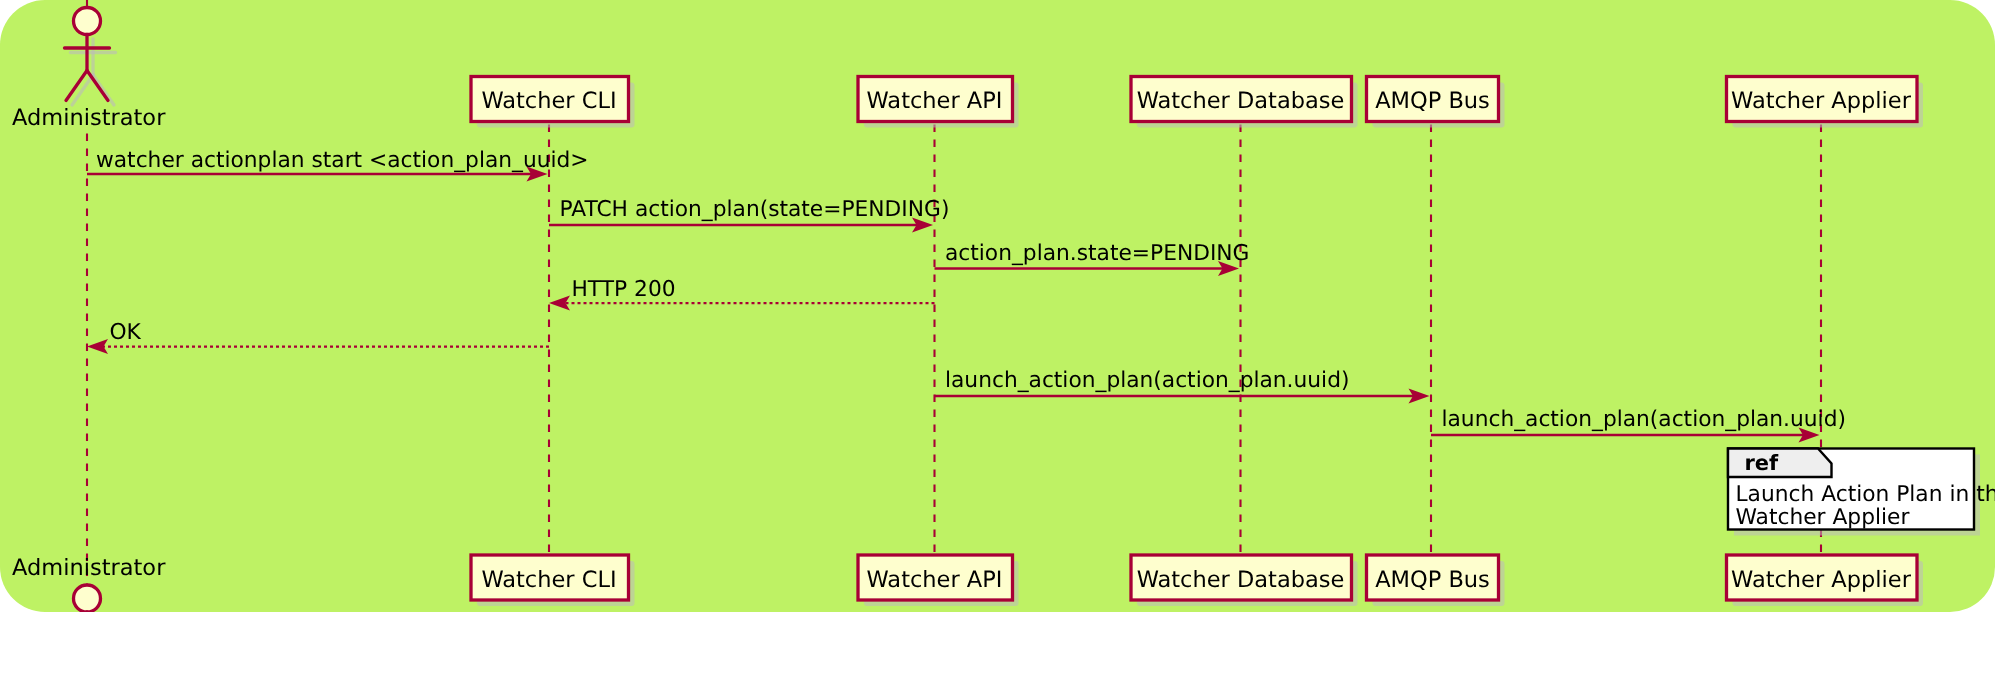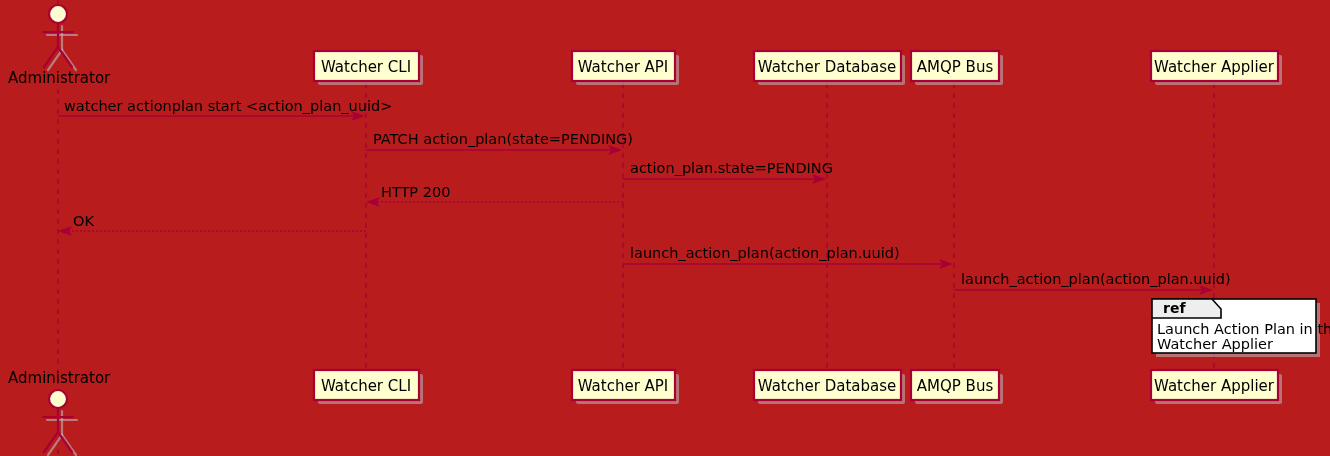--- a/index.html
+++ b/index.html
@@ -6,23 +6,24 @@
     margin: 0;
     padding: 0;
     background: #FFFFFF;
   }
   body {
     font-family: "DejaVu Sans", sans-serif;
   }
   #diagram-root {
     position: relative;
     width: 1330px;
-    height: 456px;
+    height: 408px;
     overflow: hidden;
-    background: #b91c1c;
+    background: #bef264;
+    border-radius: 30px;
   }
   #diagram-svg {
     position: absolute;
     left: 0;
     top: 0;
     width: 1330px;
     height: 456px;
   }
   .lifeline {
     stroke: #A80036;

